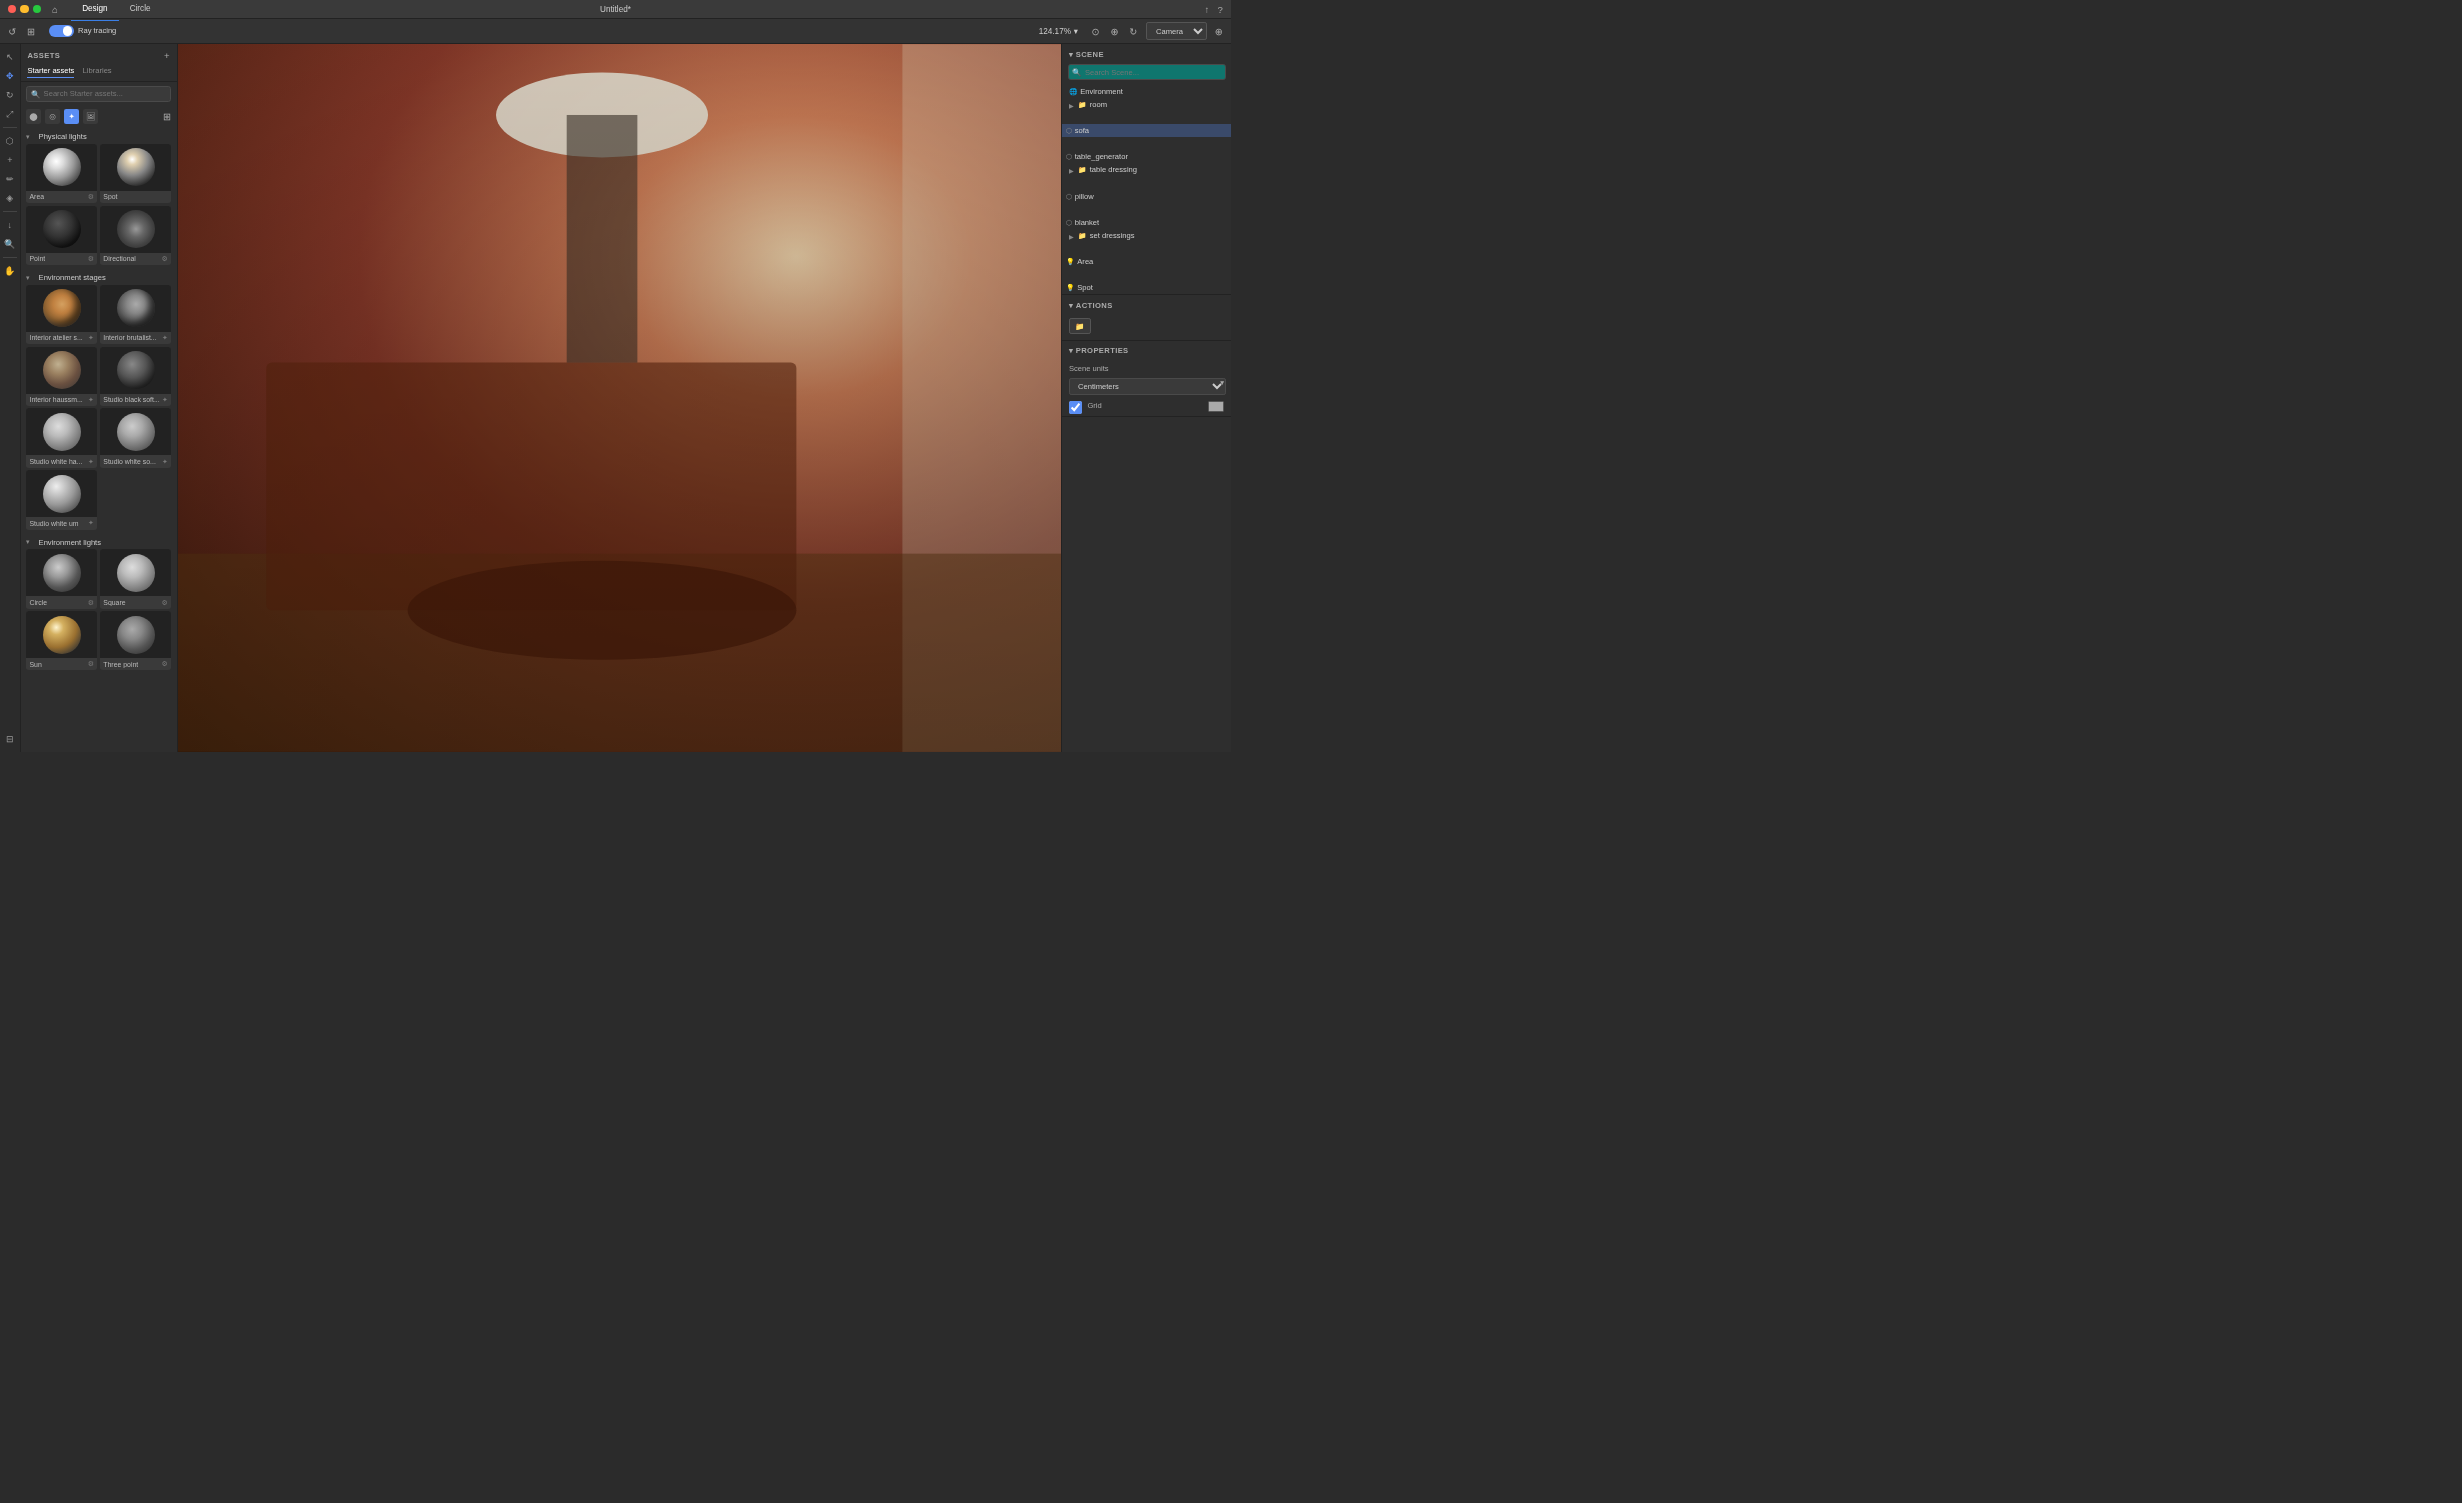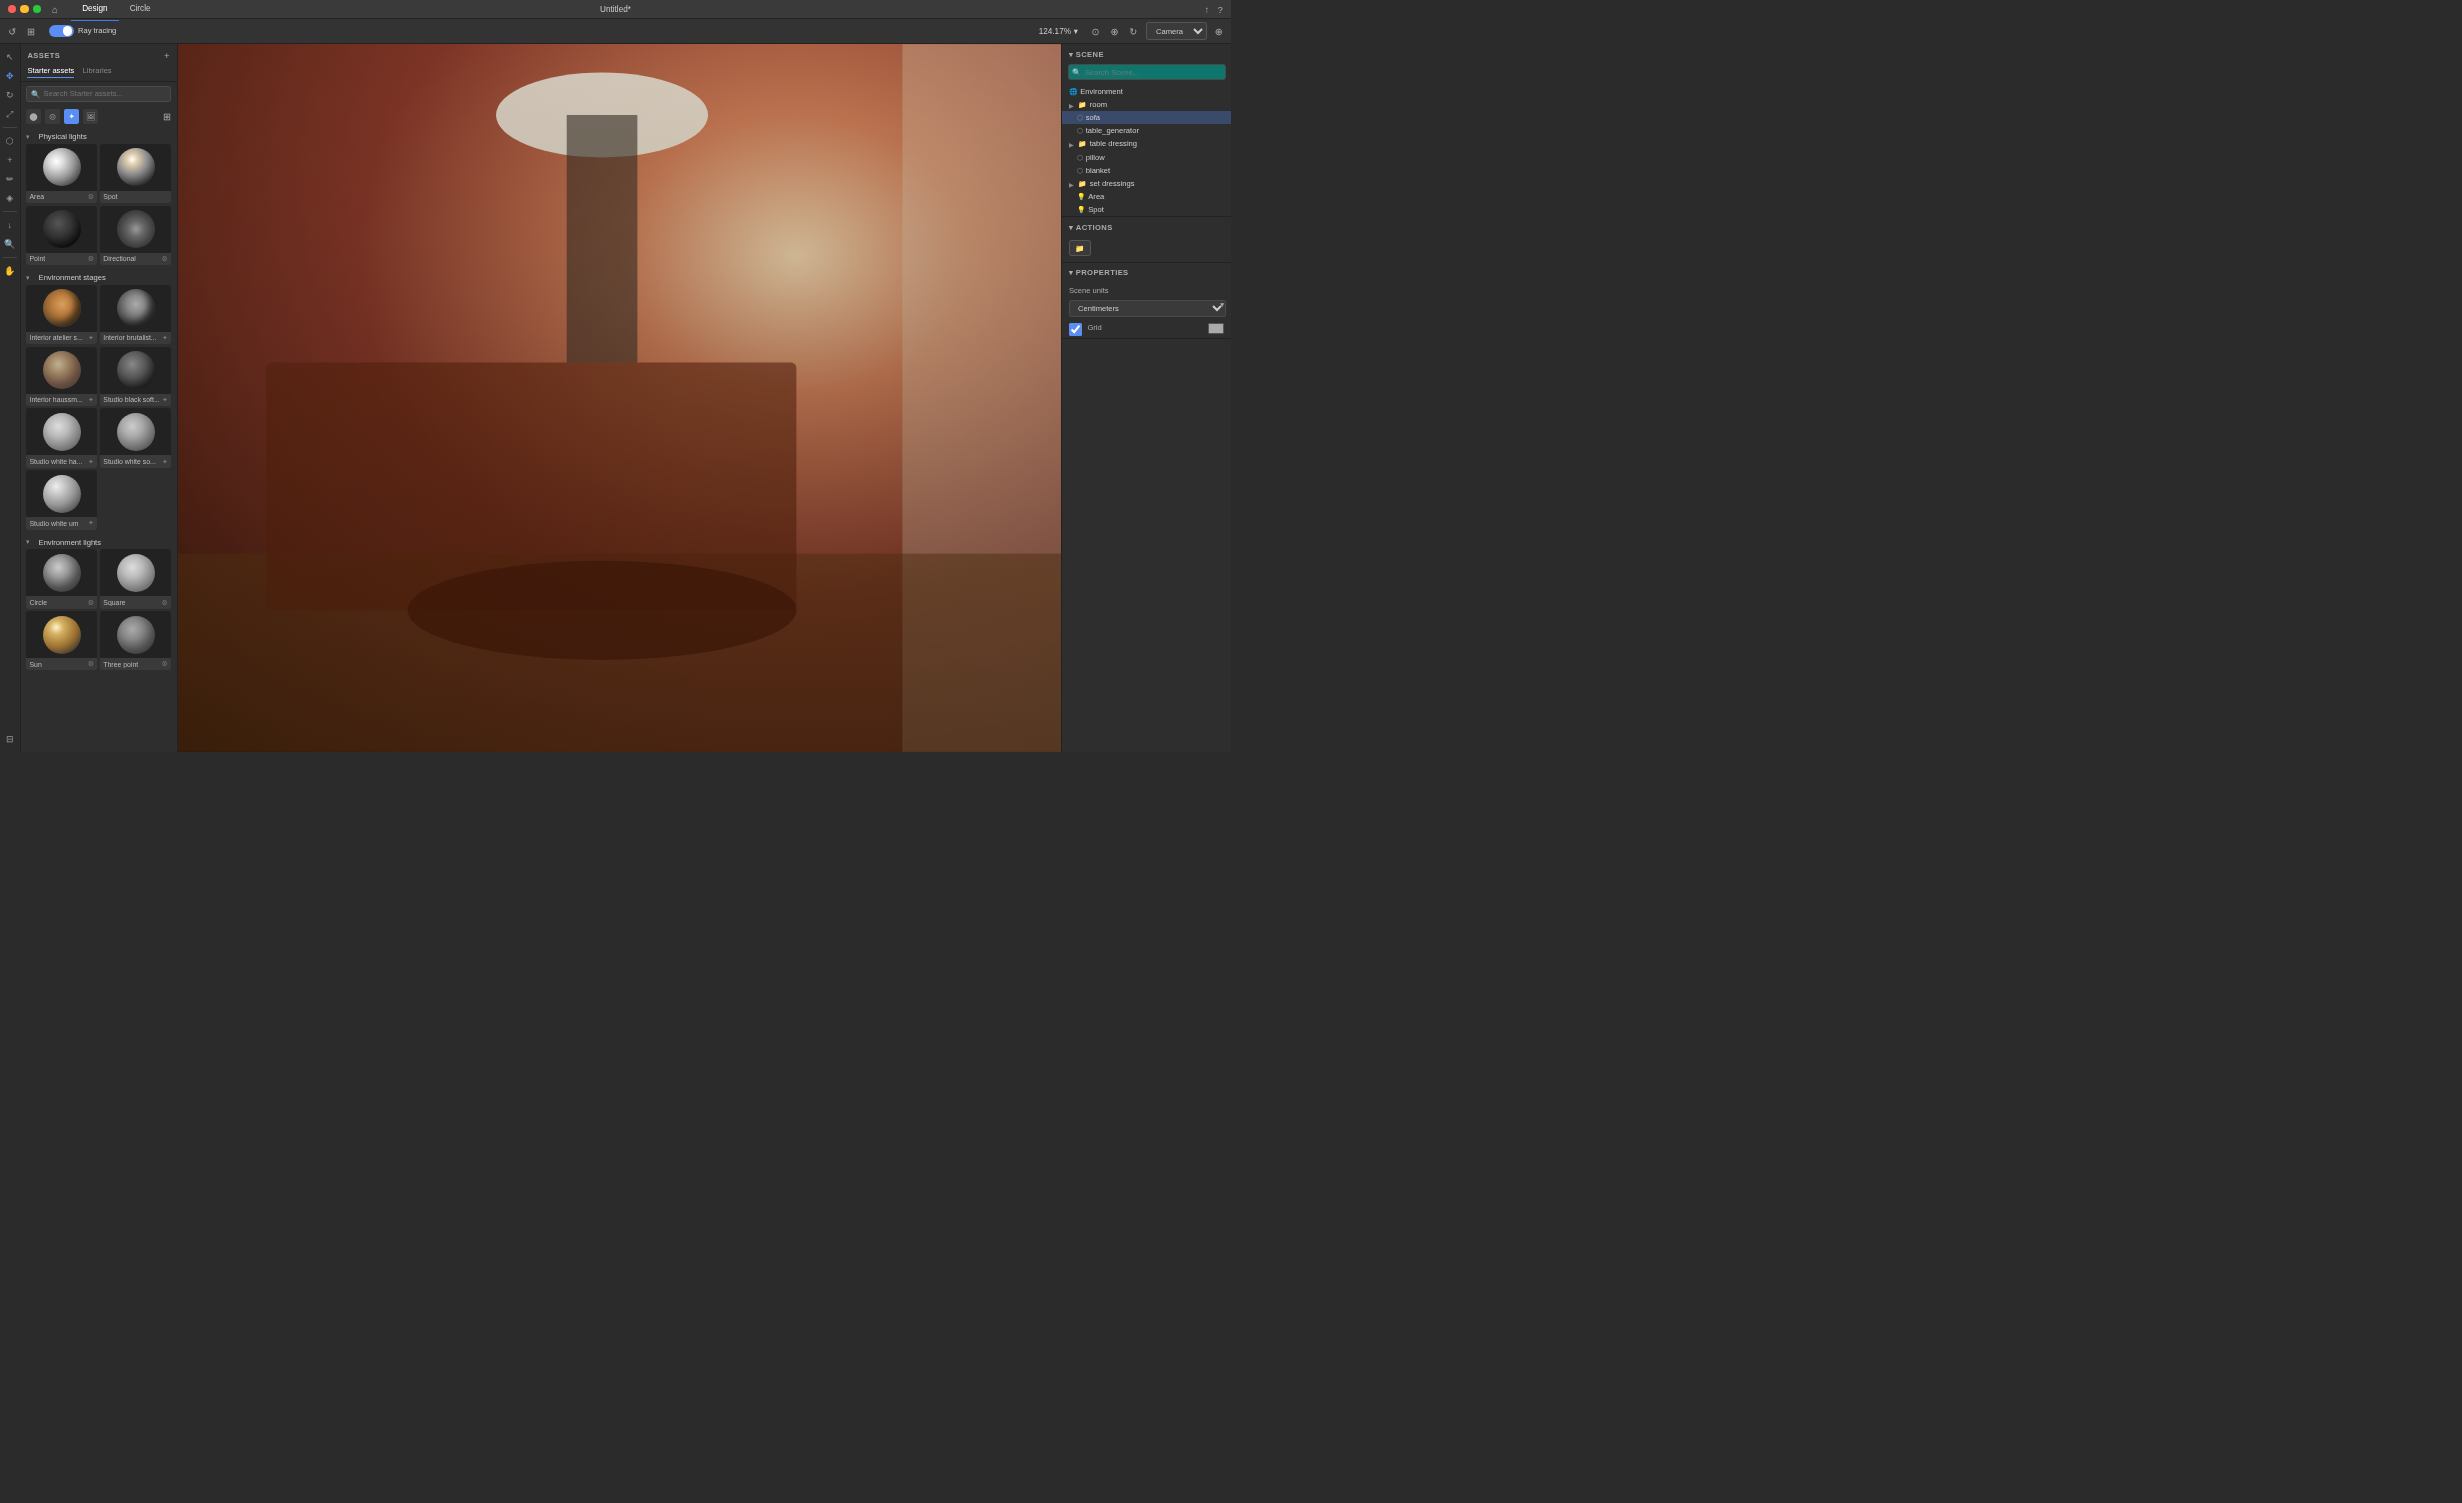--- a/index.html
+++ b/index.html
@@ -173,21 +173,21 @@
     .panel-search { margin: 0 5.5px 4.1px; position: relative; }
     .panel-search-input { width: 100%; background: #0f766e; border: 0.7px solid #4a4a4a; border-radius: 2.7px; padding: 2.7px 5.5px 2.7px 16.5px; color: #ccc; font-size: 7.6px; outline: none; }
 
     
     .tree-item {
       display: flex; align-items: flex-end; gap: 2.7px;
       padding: 2.1px 6.9px 2.1px;
       cursor: pointer;
       font-size: 7.6px; color: #ccc;
     }
-    .tree-item.indent1 { padding-left: 15px; }
+    .tree-item.indent1 { padding-left: 4px; margin-top: 13px; }
     .tree-item.selected { background: #3a4a6a; }
     .tree-chevron { color: #888; font-size: 6.2px; width: 6.9px; }
     .tree-icon { font-size: 6.9px; color: #888; }
     .tree-label { flex: 1; }
 
     
     .prop-row { display: flex; padding: 2.7px 6.9px; gap: 5.5px; }
     .prop-label { font-size: 7.6px; color: #aaa; flex: 1; }
     .prop-select { background: #3a3a3a; border: 0.7px solid #4a4a4a; color: #ccc; padding: 2.1px 4.1px; border-radius: 2.1px; font-size: 7.6px; flex: 1.5; cursor: pointer; }
     .prop-checkbox { accent-color: #5a8ef5; }

